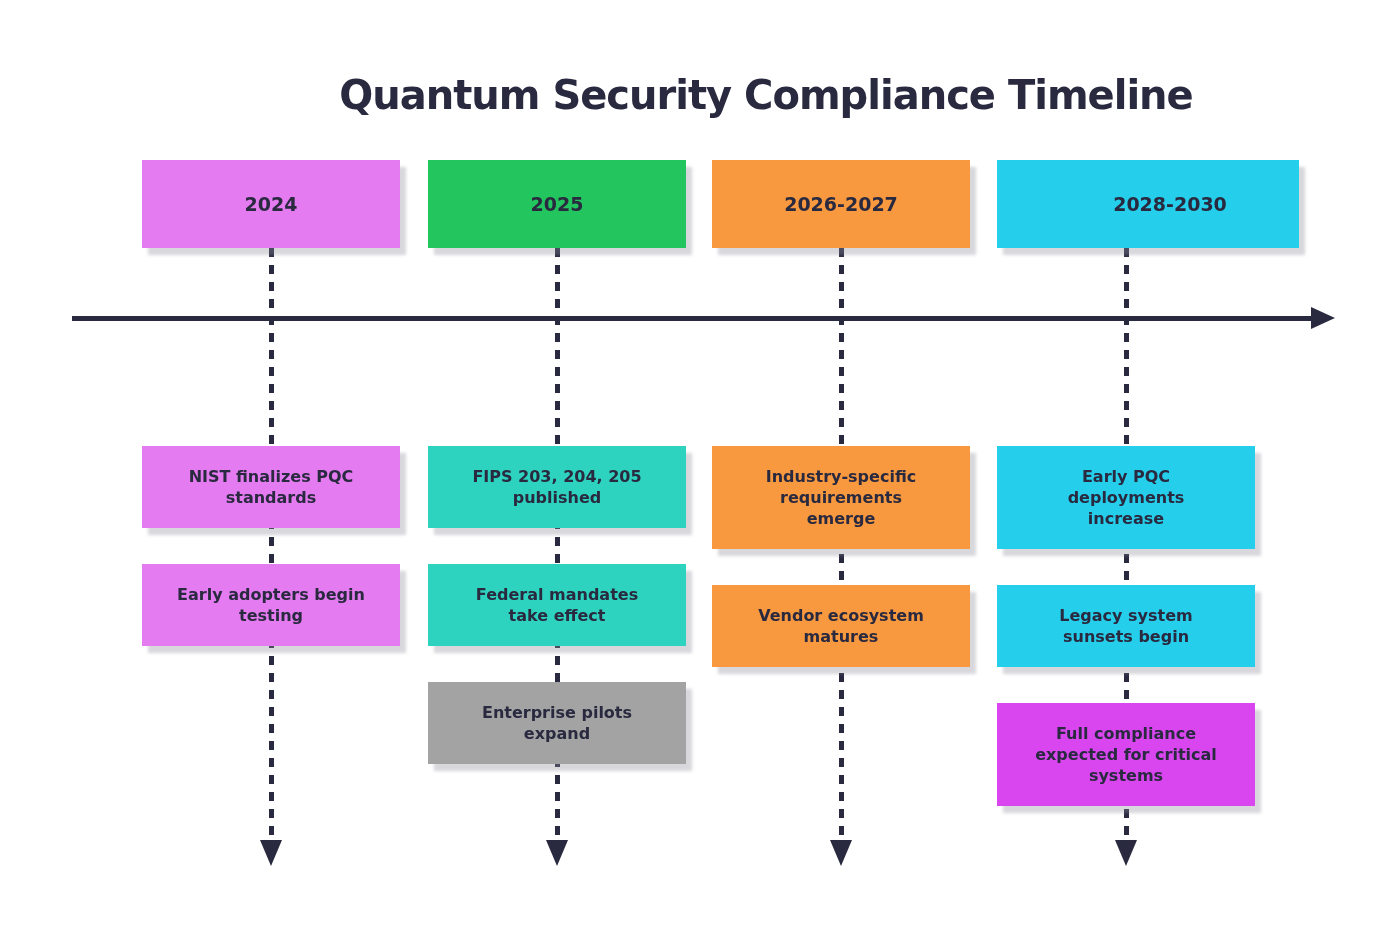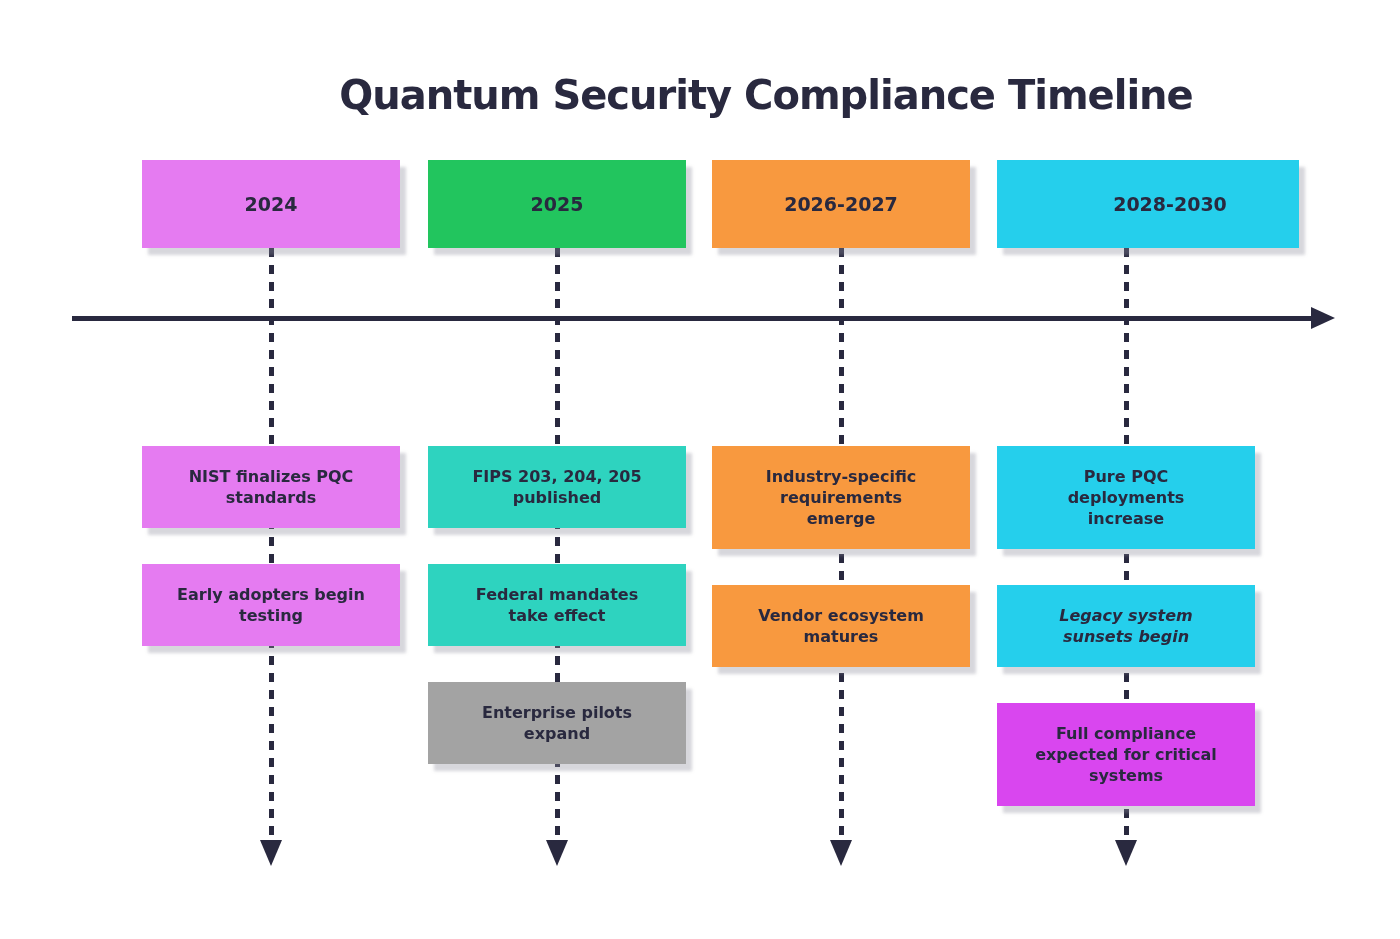--- a/index.html
+++ b/index.html
@@ -105,24 +105,24 @@
     </div>
   </div>
 
   <div class="column col-3">
     <div class="vline"></div>
     <div class="vhead"></div>
     <div class="hbox" style="background-color: rgb(37, 207, 236); padding-left: 44px;">
       <span>2028-2030</span>
     </div>
     <div class="cards">
-      <div class="card" style="background-color: rgb(37, 207, 236);">Pure PQC
+      <div class="card" style="background-color: rgb(37, 207, 236);">Early PQC
 deployments
 increase</div>
-      <div class="card" style="background-color: rgb(37, 207, 236); font-style: italic;">Legacy system
+      <div class="card" style="background-color: rgb(37, 207, 236);">Legacy system
 sunsets begin</div>
       <div class="card" style="background-color: #d946ef;">Full compliance
 expected for critical
 systems</div>
     </div>
   </div>
 
 </div>
 
 </body></html>

